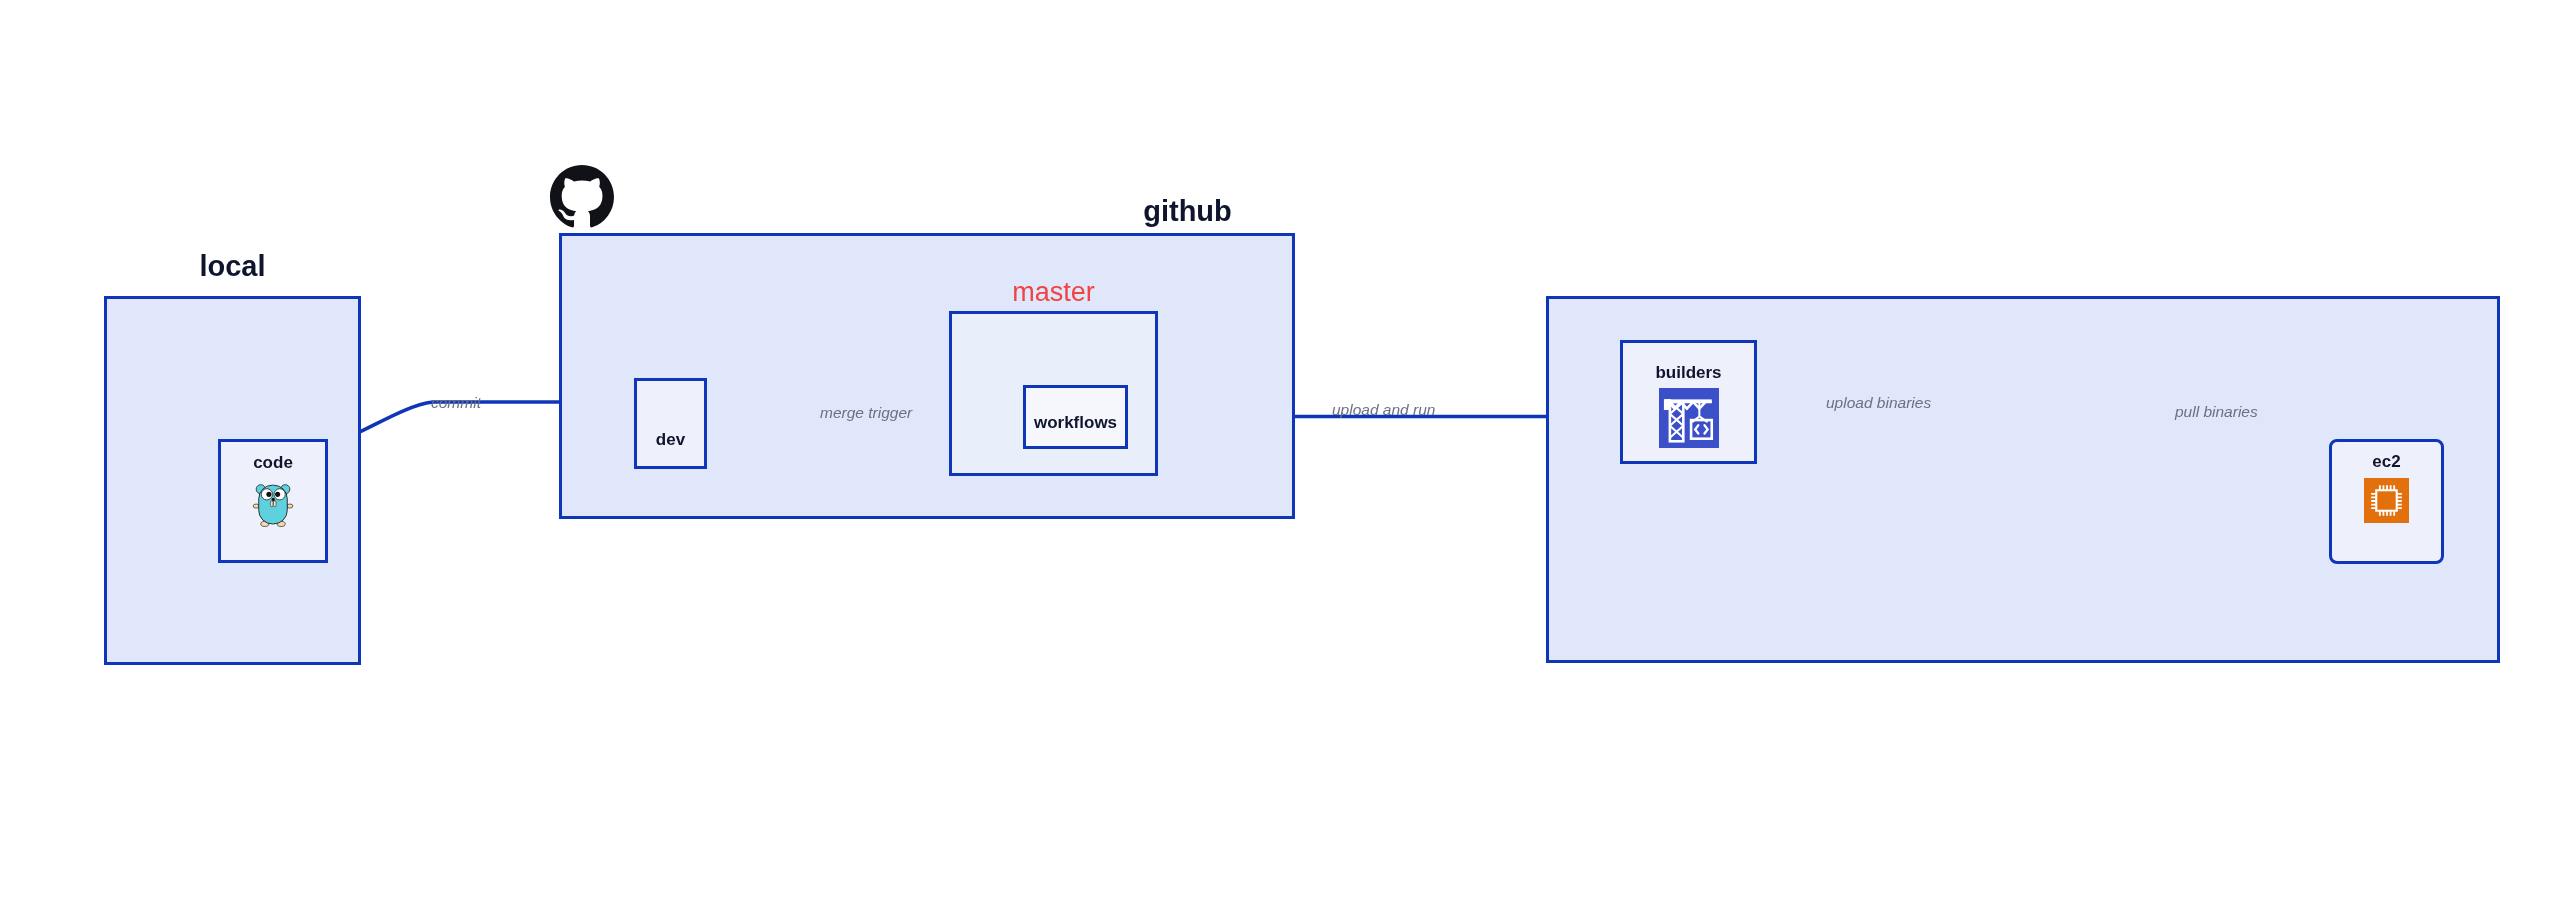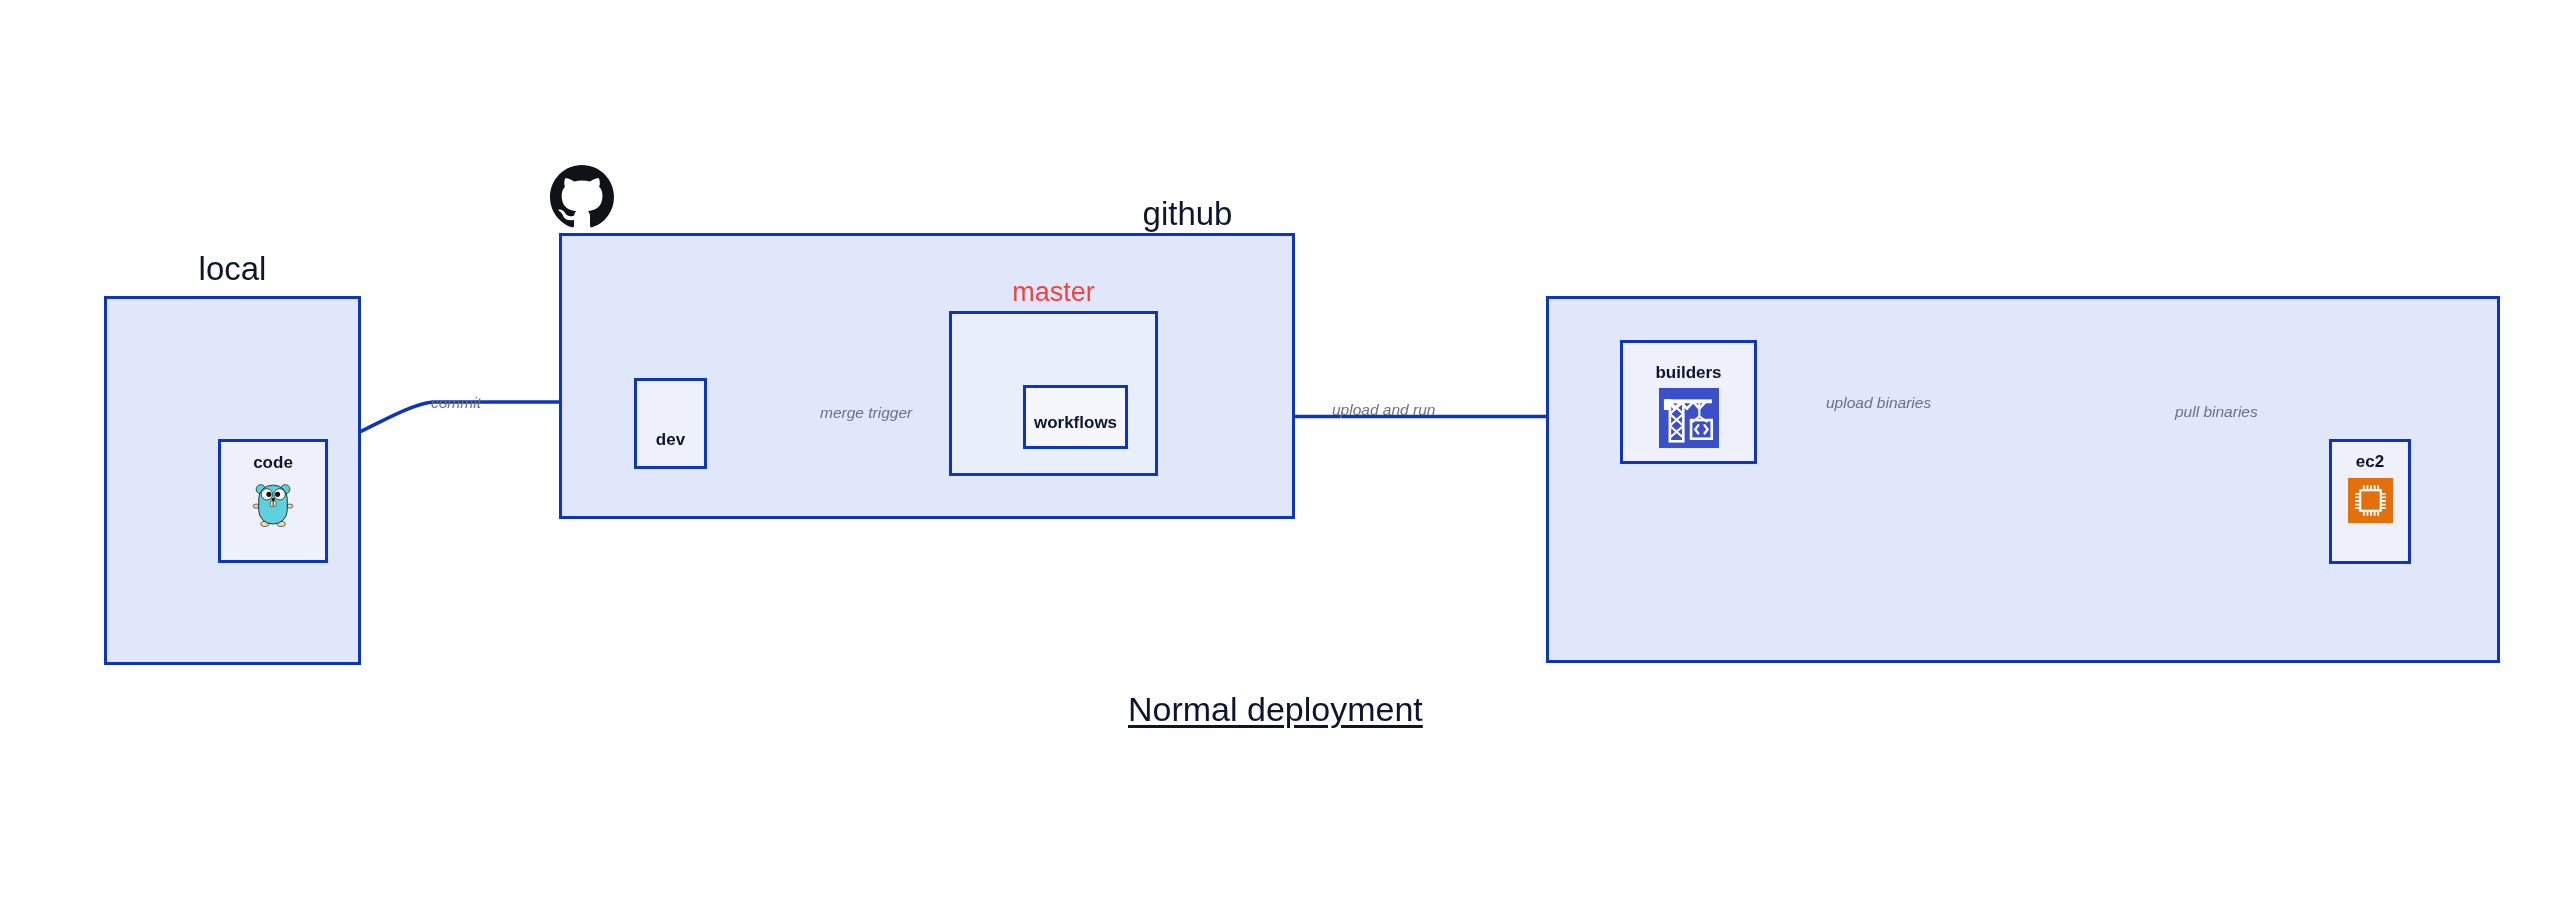--- a/index.html
+++ b/index.html
@@ -18,22 +18,22 @@
   }
   
   .group-box {
     position: absolute;
     background: #e1e7fa;
     border: 3.1px solid #0f35b8;
   }
   .group-label {
     position: absolute;
     color: #10152e;
-    font-size: 33px;
-    font-weight: 400;
+    font-size: 29px;
+    font-weight: 700;
     white-space: nowrap;
     text-align: center;
     letter-spacing: 0px;
   }
   .sub-box {
     position: absolute;
     background: #e9eefb;
     border: 3.1px solid #0f35b8;
   }
   .sub-label {
@@ -199,21 +199,21 @@
           <path d="M78 29 L78 55 M78 55 L64 66 M78 55 L94 66" stroke-width="4"></path>
 
           <rect x="62" y="62" width="40" height="36" fill="none" stroke-width="5"></rect>
           <path d="M76 72 L70 80 L76 88 M88 72 L94 80 L88 88" stroke-width="4.5" stroke-linecap="round"></path>
         </g>
       </svg>
     </div>
   </div>
 
 
-  <div class="node" style="left:2329px; top:439px; width:82px; height:125px;">
+  <div class="node" style="left:2329px; top:439px; width:115px; height:125px;border-radius:8px;">
     <div class="node-title" style="margin-top:11.3px;">ec2</div>
     <div class="node-icon" style="margin-top:8.2px;">
       <svg width="45" height="45" viewBox="0 0 88 88">
         <rect x="0" y="0" width="88" height="88" fill="#e1700d"></rect>
         <g stroke="#ffffff" stroke-width="4" fill="none">
           <rect x="24" y="24" width="40" height="40"></rect>
           <g stroke-width="3.6">
             <path d="M31 24 L31 14 M38 24 L38 14 M45 24 L45 14 M52 24 L52 14 M59 24 L59 14"></path>
             <path d="M31 64 L31 74 M38 64 L38 74 M45 64 L45 74 M52 64 L52 74 M59 64 L59 74"></path>
             <path d="M24 31 L14 31 M24 38 L14 38 M24 45 L14 45 M24 52 L14 52 M24 59 L14 59"></path>
@@ -227,16 +227,15 @@
   <div class="edge-label" style="left:431px; top:395px;">commit</div>
 
   <div class="edge-label" style="left:820px; top:405px;">merge trigger</div>
 
   <div class="edge-label" style="left:1332px; top:402px;">upload and run</div>
 
   <div class="edge-label" style="left:1826px; top:395px;">upload binaries</div>
 
   <div class="edge-label" style="left:2175px; top:404px;">pull binaries</div>
 
-  <div class="diagram-title" style="left:1128px; top:690px;">Normal deployment</div>
 
 </div>
 
 
 </body></html>

